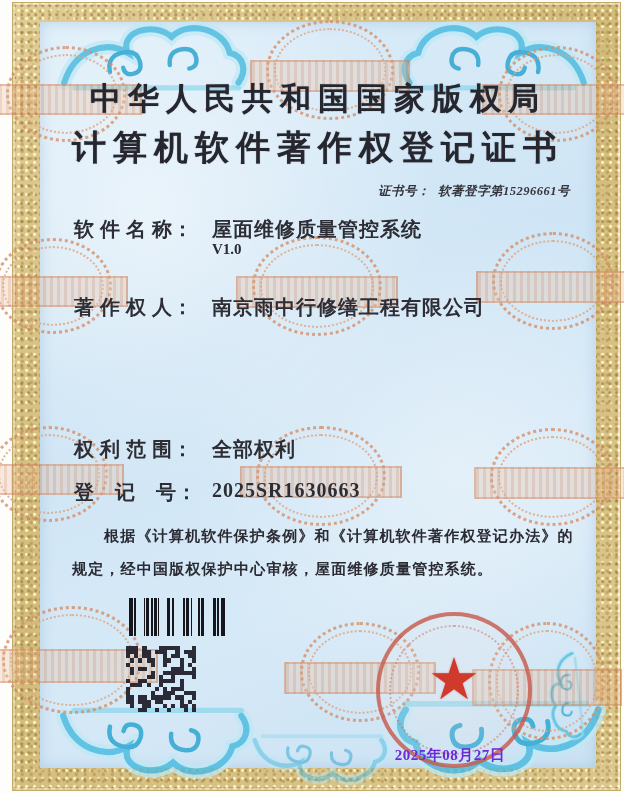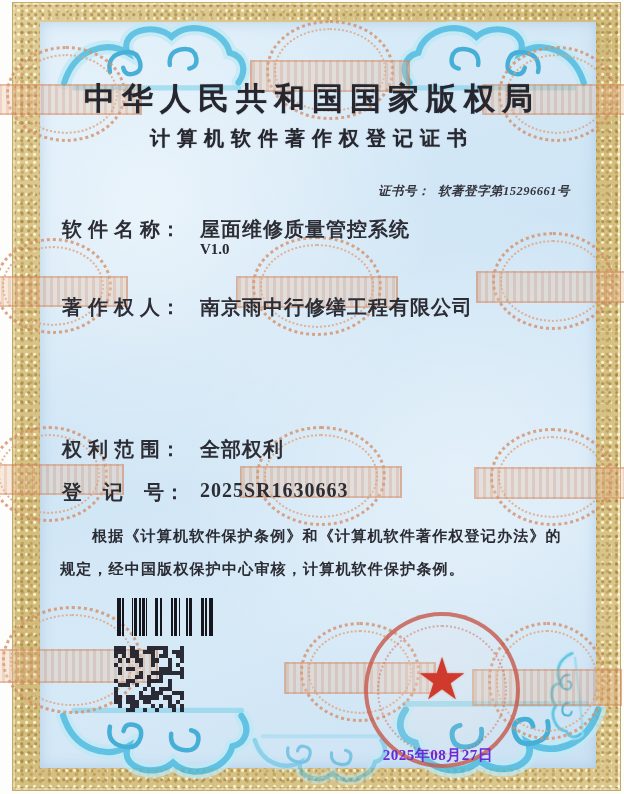--- a/index.html
+++ b/index.html
@@ -31,25 +31,25 @@
   
   #wm-layer{position:absolute;inset:0;z-index:4;pointer-events:none;}
   .stamp{position:absolute;filter:blur(.7px);opacity:.8;}
   .stamp i{display:block;position:absolute;}
   .stamp .ring{inset:0;border-radius:50%;border:3px dotted #d6906a;}
   .stamp .ring2{inset:8px;border-radius:50%;border:2px dotted #e0a47e;}
   .stamp .band{left:-16px;right:-16px;top:40%;height:28%;
       background:repeating-linear-gradient(90deg,rgba(214,140,98,.45) 0 3px,rgba(238,192,158,.4) 3px 7px);
       border:2px solid rgba(210,132,90,.55);}
   
-  .content{position:absolute;inset:0;z-index:5;}
+  .content{position:absolute;inset:0;z-index:5;margin-left:12px;}
   .authority{position:absolute;left:0;right:0;top:78px;text-align:center;
       font-size:31px;font-weight:700;letter-spacing:7px;color:#26262e;text-shadow:0 0 1px rgba(30,30,40,.55);}
   .doc-title{position:absolute;left:0;right:0;top:125px;text-align:center;
-      font-size:20px;font-weight:700;letter-spacing:7px;color:#26262e;text-shadow:0 0 1px rgba(30,30,40,.55);}
+      font-size:34px;font-weight:700;letter-spacing:7px;color:#26262e;text-shadow:0 0 1px rgba(30,30,40,.55);}
   .cert-no{position:absolute;top:183px;right:54px;font-size:12.5px;font-weight:700;color:#34343c;letter-spacing:.5px;}
   .cert-no span{margin-left:8px;font-style:italic;}
   .field{position:absolute;left:62px;white-space:nowrap;font-size:20px;color:#2d2d35;}
   .flabel{display:inline-block;width:138px;font-weight:700;letter-spacing:.5px;}
   .fvalue{position:absolute;left:138px;top:0;font-weight:700;letter-spacing:1px;text-align:center;}
   .f1{top:216px}.f2{top:294px}.f3{top:396px}.f4{top:436px}.f5{top:479px}
   .fver{position:absolute;left:200px;top:241px;font-size:15px;font-weight:700;}
   .stmt{position:absolute;font-size:15px;font-weight:600;letter-spacing:1.2px;color:#2b2b33;white-space:nowrap;font-family:Liberation Mono, monospace;}
   .stmt1{left:92px;top:527px;}
   .stmt2{left:60px;top:560px;}
@@ -196,21 +196,21 @@
       <span class="flabel">权 利 范 围：</span>
       <span class="fvalue">全部权利</span>
     </div>
 
     <div class="field f5">
       <span class="flabel">登　记　号：</span>
       <span class="fvalue">2025SR1630663</span>
     </div>
 
     <div class="stmt stmt1">根据《计算机软件保护条例》和《计算机软件著作权登记办法》的</div>
-    <div class="stmt stmt2">规定，经中国版权保护中心审核，计算机软件保护条例。</div>
+    <div class="stmt stmt2">规定，经中国版权保护中心审核，屋面维修质量管控系统。</div>
 
     <svg class="barcode" shape-rendering="crispEdges" viewBox="0 0 97 38">
         <g fill="#16161e">
           <rect x="0" y="0" width="4" height="38"></rect>
           <rect x="5" y="0" width="2" height="38"></rect>
           <rect x="15" y="0" width="1" height="38"></rect>
           <rect x="17" y="0" width="3" height="38"></rect>
           <rect x="22" y="0" width="2" height="38"></rect>
           <rect x="25" y="0" width="3" height="38"></rect>
           <rect x="29" y="0" width="1" height="38"></rect>

